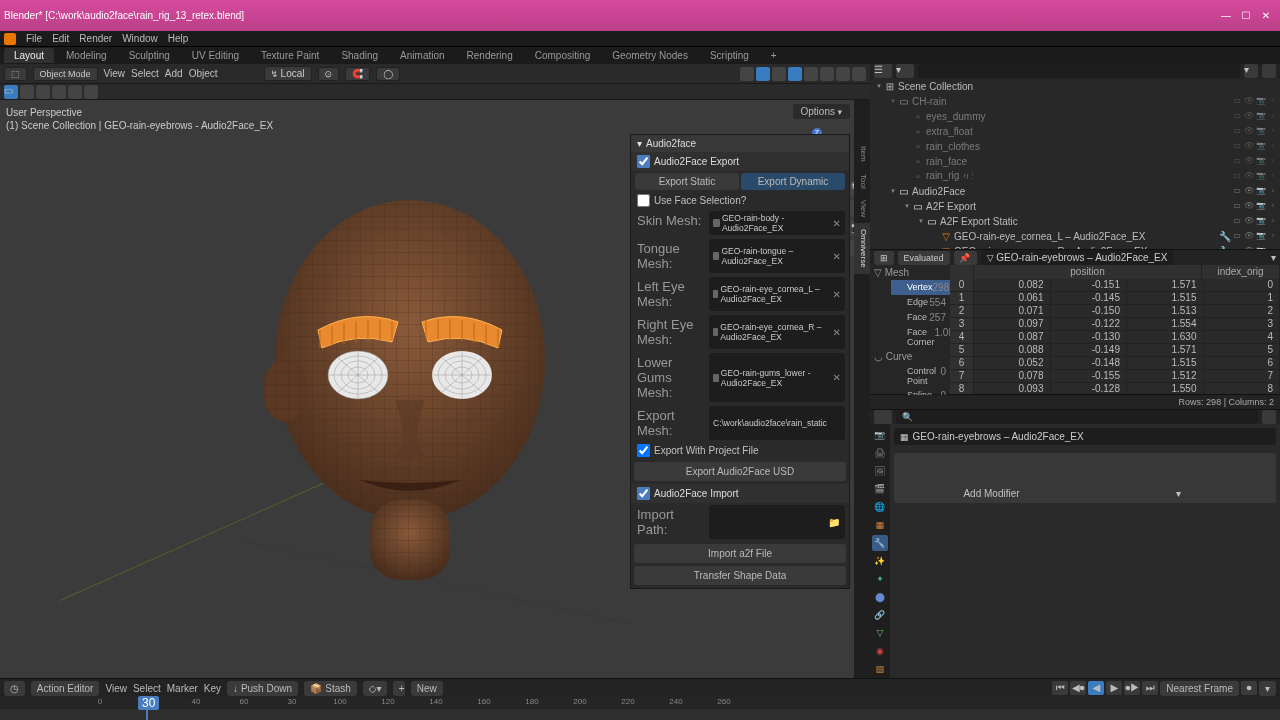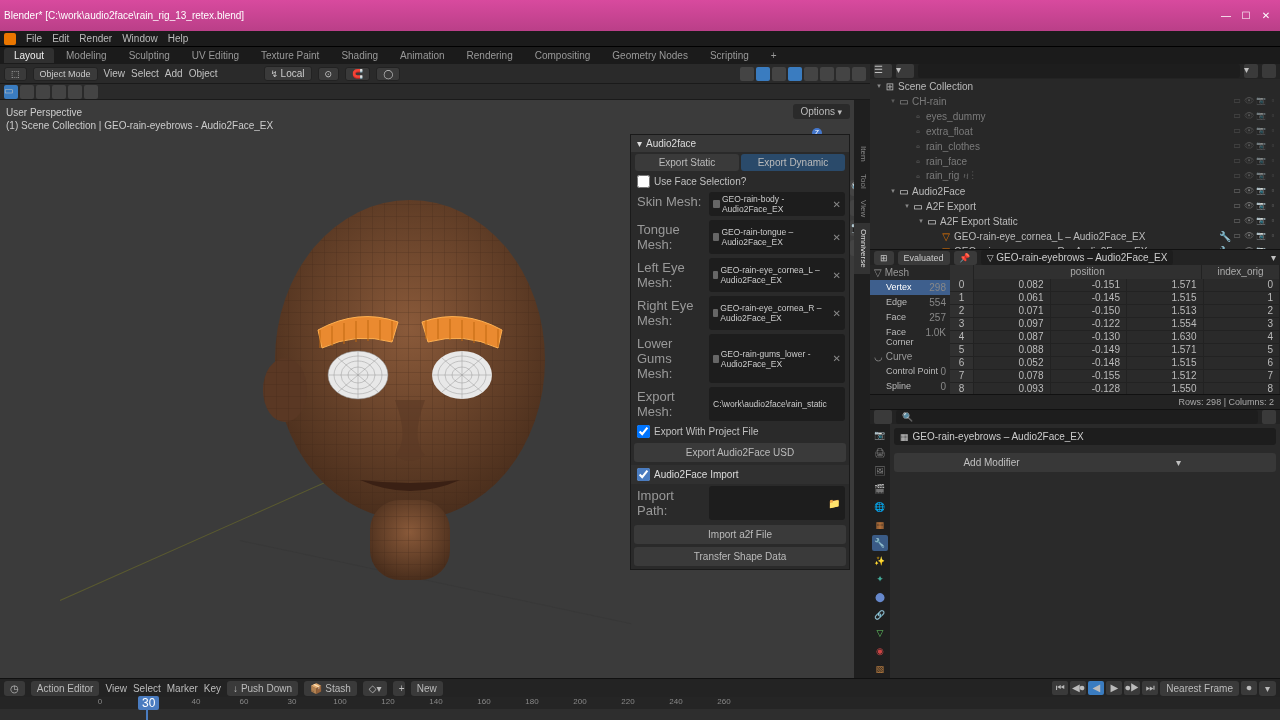--- a/index.html
+++ b/index.html
@@ -74,21 +74,21 @@
 .ico-coll { color:#e8e8e8; }
 .ico-mesh { color:#ea7600; }
 .ico-mod { color:#5db0e0; }
 
 .sheet-hdr { height:20px; background:#232323; display:flex; align-items:center; padding:0 4px; gap:4px; border-top:1px solid #111; }
 .sheet-hdr .dd { background:#3a3a3a; padding:2px 6px; border-radius:3px; font-size:9px; color:#ccc; }
 .sheet-hdr .obj { background:#1d1d1d; padding:2px 6px; border-radius:3px; font-size:9px; color:#ccc; flex:0 0 auto; }
 .sheet-area { height:130px; display:flex; background:#2a2a2a; border-bottom:1px solid #111; }
 .sheet-domains { width:80px; background:#262626; }
 .sd-group { padding:2px 4px; color:#999; font-size:9px; display:flex; align-items:center; gap:3px; }
-.sd-item { padding:2px 4px 2px 16px; font-size:9px; display:flex; color:#bbb; }
+.sd-item { padding:2px 4px 2px 16px; font-size:9px; display:flex; color:#bbb;margin-left:21px; }
 .sd-item .cnt { margin-left:auto; color:#888; }
 .sd-item.active { background:#3e5f8d; color:#fff; }
 .sheet-table { flex:1; overflow:auto; }
 .st-head { display:flex; background:#303030; height:14px; font-size:8.5px; color:#aaa; }
 .st-head div { flex:1; text-align:center; border-right:1px solid #222; padding:1px; }
 .st-head div.idx { flex:0 0 24px; }
 .st-row { display:flex; height:13px; font-size:8.5px; color:#bbb; }
 .st-row div { flex:1; text-align:right; padding:0 6px; border-right:1px solid #222; border-bottom:1px solid #222; }
 .st-row div.idx { flex:0 0 24px; text-align:center; background:#303030; }
 .sheet-status { height:14px; background:#232323; text-align:right; padding:0 6px; font-size:9px; color:#aaa; line-height:14px; }
@@ -98,21 +98,21 @@
 .props-area { flex:1; display:flex; background:#2a2a2a; }
 .props-tabs { width:20px; background:#1f1f1f; display:flex; flex-direction:column; padding-top:2px; }
 .props-tabs .pt { width:16px; height:16px; margin:1px auto; border-radius:2px; display:flex; justify-content:center; align-items:center; font-size:9px; }
 .pt.render{color:#888;} .pt.output{color:#888;} .pt.view{color:#888;} .pt.scene{color:#888;}
 .pt.world{color:#b33;} .pt.obj{color:#d88440;} .pt.mod{background:#3a5b86;color:#6bb0e8;} .pt.fx{color:#888;}
 .pt.part{color:#4a9;} .pt.phys{color:#68c;} .pt.cons{color:#888;} .pt.data{color:#6c6;}
 .pt.mat{color:#c44;} .pt.tex{color:#c84;}
 .props-content { flex:1; padding:4px; }
 .props-path { background:#1d1d1d; padding:3px 6px; border-radius:3px; font-size:9px; color:#ccc; display:flex; gap:4px; align-items:center; }
 .props-add { margin-top:8px; background:#383838; padding:4px; text-align:center; border-radius:3px; font-size:9px; display:flex; }
-.props-add span { flex:1; }
+.props-add span { flex:1;margin-top:31px; }
 
 .timeline-area { height:58px; background:#232323; border-top:1px solid #111; display:flex; flex-direction:column; }
 .tl-hdr { height:18px; display:flex; align-items:center; gap:6px; padding:0 4px; font-size:9px; color:#bbb; }
 .tl-hdr .dd,.tl-hdr .btn { background:#3a3a3a; padding:2px 6px; border-radius:3px; }
 .tl-hdr .right { margin-left:auto; display:flex; gap:2px; align-items:center; }
 .tl-hdr .play-btn { width:16px; height:14px; background:#3a3a3a; border-radius:2px; text-align:center; line-height:14px; }
 .tl-hdr .play-btn.play { background:#3a7cc0; }
 .tl-track { flex:1; background:#2e2e2e; position:relative; }
 .tl-numbers { height:12px; display:flex; position:relative; background:#252525; }
 .tl-numbers span { position:absolute; font-size:8px; color:#888; transform:translateX(-50%); }
@@ -259,20 +259,24 @@
         </g>
 
         <path d="M155 220 q15 40 0 55 q15 12 30 0 q-15 -15 0 -55" fill="#5a3824" opacity="0.6"></path>
 
         <path d="M120 300 q50 22 100 0 q-50 6 -100 0" fill="#3a2014"></path>
       </svg>
       <div class="cursor3d"></div>
 
       <div class="n-panel">
         <div class="np-title">▾ <span>Audio2face</span></div>
+        <div class="np-title sub">
+            <input type="checkbox" checked="" style=""> 
+            <span>Audio2Face Export</span>
+          </div>
         <div class="np-row">
           <div class="np-btn">Export Static</div>
           <div class="np-btn" style="background:#2a4a6a">Export Dynamic</div>
         </div>
         <div class="np-chk-row">
             <input type="checkbox" style=""> 
             <span>Use Face Selection?</span>
           </div>
         <div id="np-rows">
             <div class="np-row">

